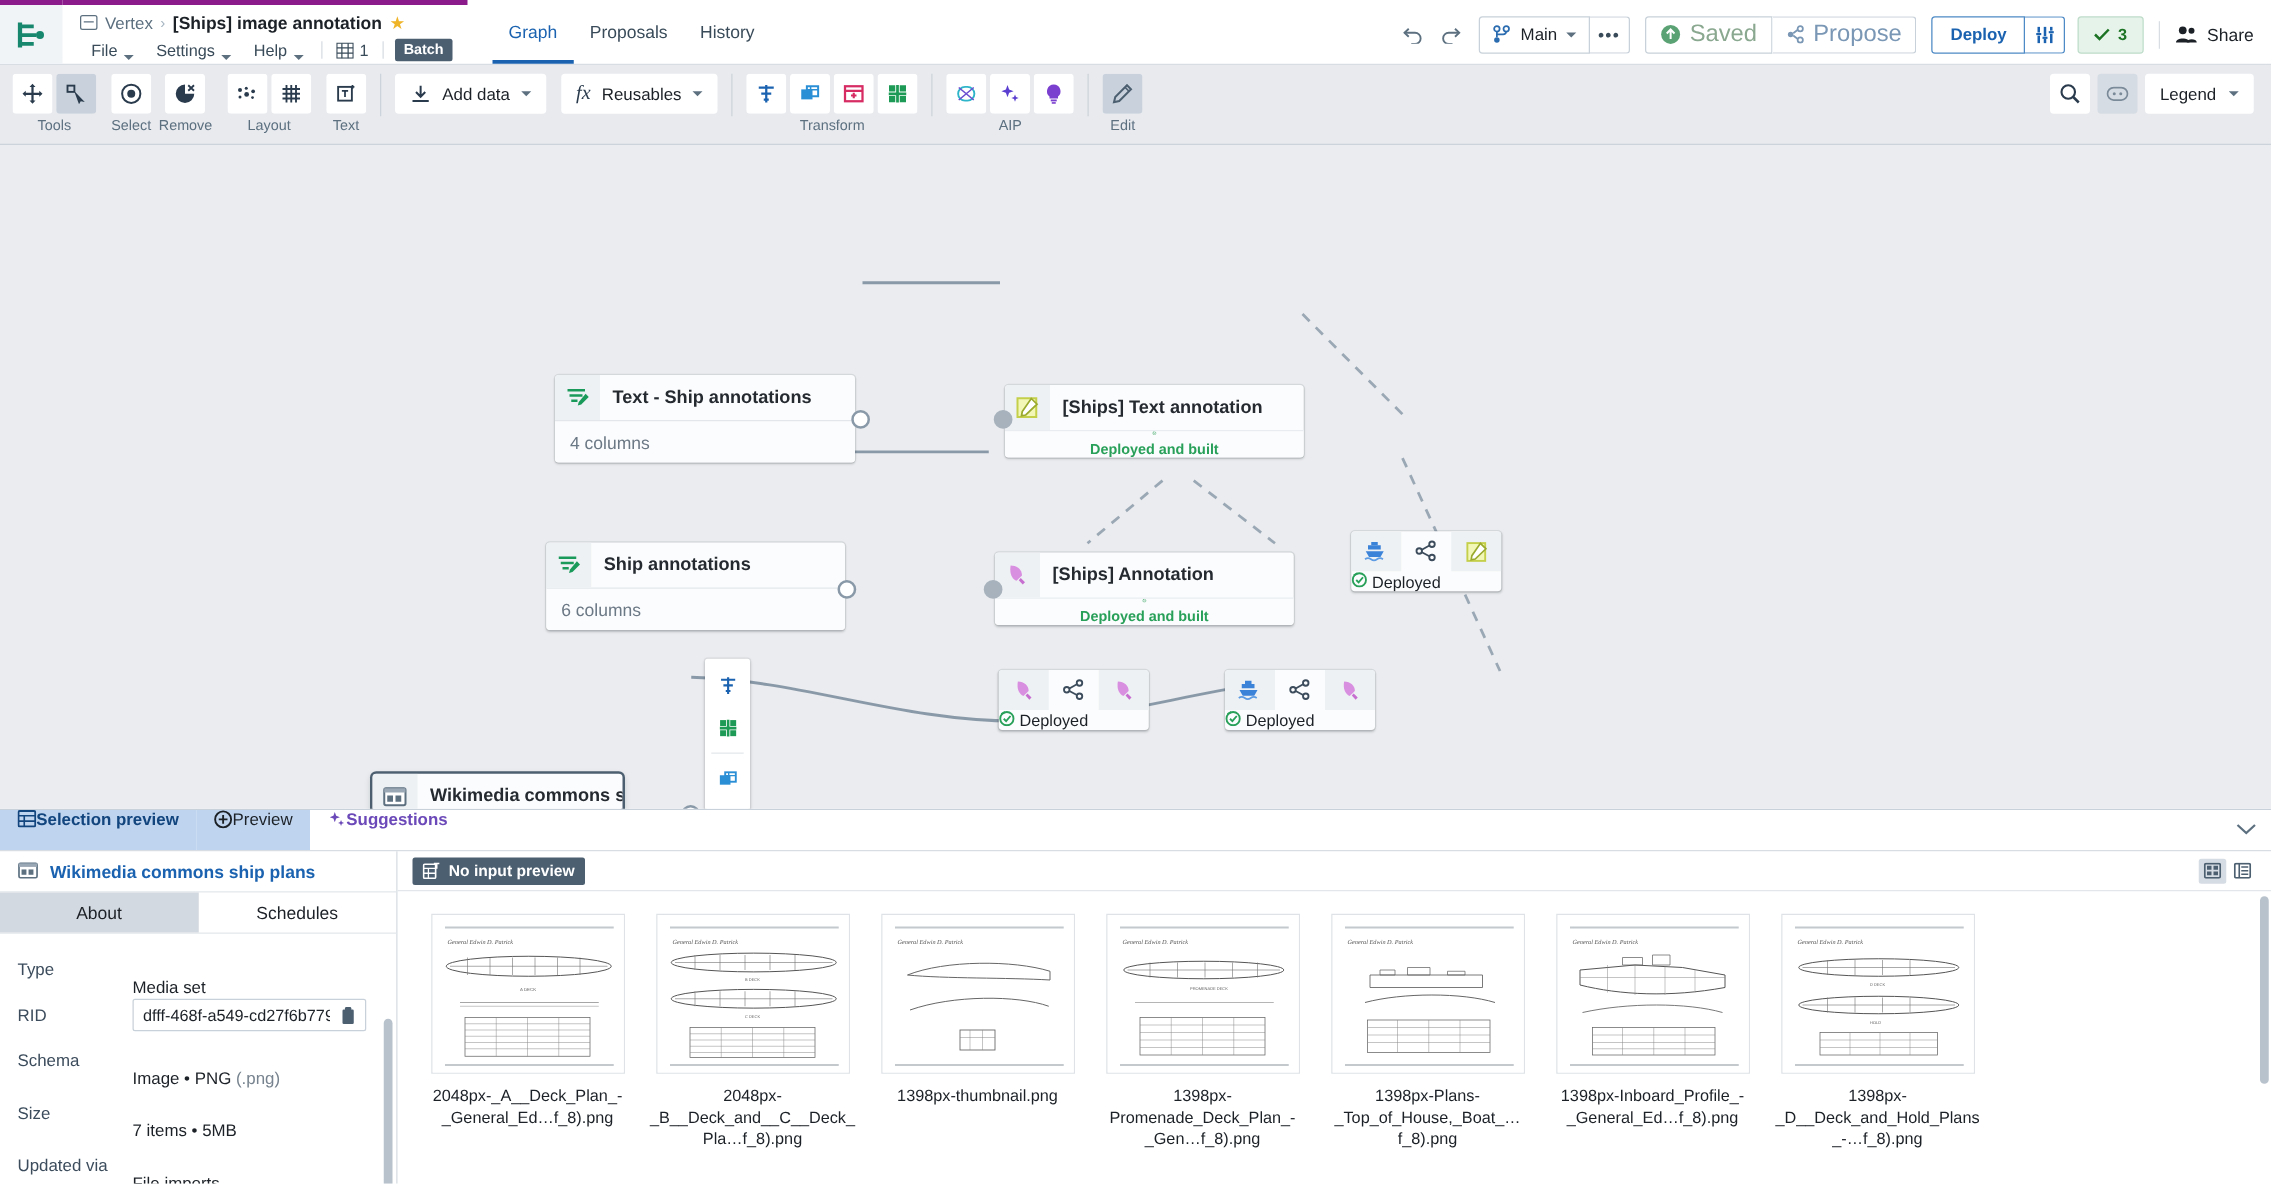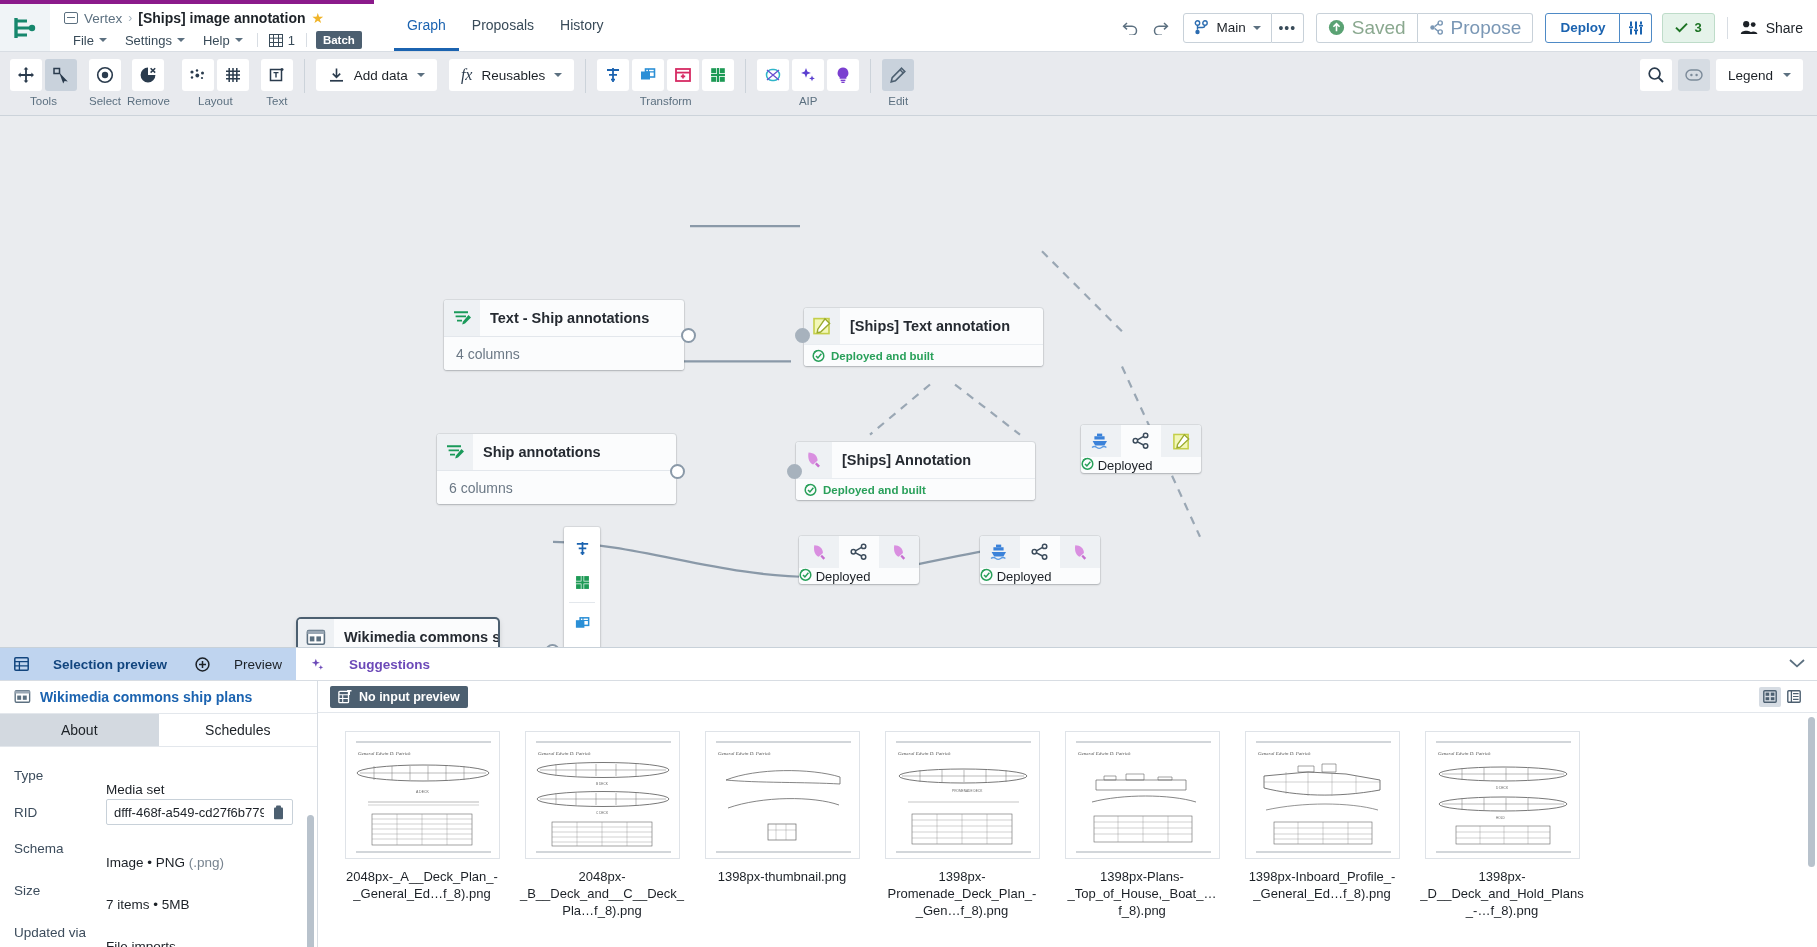--- a/index.html
+++ b/index.html
@@ -39,21 +39,21 @@
     width: 14px; height: 12px; border: 1.4px solid #5c7080; border-radius: 2px;
     position: relative; flex: 0 0 auto;
   }
   .bc-icon::after { content:""; position:absolute; left:2px; right:2px; top:4px; height:1.4px; background:#5c7080; }
   .bc-link { color: #5c7080; font-size: 13.5px; }
   .bc-sep { color: #a7b6c2; font-size: 12px; }
   .bc-current { font-weight: bold; font-size: 14px; color: #1c2127; }
   .star { color: #f0b429; font-size: 14px; line-height: 1; }
   .menu-row { display: flex; align-items: center; gap: 0; height: 22px; margin-top: 1px; }
   .menu-item {
-    display: flex; align-items: center; gap: 5px;
+    display: flex; align-items: flex-end; gap: 5px;
     padding: 2px 9px; color: #394b59; font-size: 13px; border-radius: 2px;
     cursor: default;
   }
   .caret { width: 0; height: 0; border-left: 4px solid transparent; border-right: 4px solid transparent; border-top: 4.5px solid #5c7080; }
   .menu-div { width: 1px; height: 14px; background: #d8dde3; margin: 0 5px; }
   .branch-count { display: flex; align-items: center; gap: 5px; padding: 2px 6px; color: #394b59; }
   .branch-glyph { width: 14px; height: 13px; }
   .batch-chip {
     background: #4c5f70; color: #ffffff; font-size: 11.5px; font-weight: bold;
     padding: 3px 7px; border-radius: 2px; margin-left: 4px;
@@ -153,21 +153,21 @@
     width: 36px; height: 36px; flex: 0 0 36px; display: flex; align-items: center; justify-content: center;
     background: #eef1f4;
   }
   .node .ntitle { padding: 0 12px 0 10px; font-size: 14.5px; font-weight: bold; color: #252a31; white-space: nowrap; }
   .node .nbody {
     border-top: 1px solid #e3e7ec; height: 34px; display: flex; align-items: center;
     padding: 0 12px; font-size: 14px; color: #6b7885; background: #fbfcfd;
   }
   .node .nstatus {
     border-top: 1px solid #e9edf1; height: 22px; display: flex; align-items: center; gap: 6px;
-    padding: 0 8px; font-size: 11.5px; font-weight: bold; color: #29a05a; background: #fbfcfd;
+    padding: 0 8px; font-size: 11.5px; font-weight: bold; color: #29a05a; background: #fbfcfd; flex-direction: column;
   }
   .node.selected { box-shadow: 0 0 0 2px #4c5f70, 0 2px 6px rgba(16,22,26,.25); }
 
   .mini-node {
     position: absolute; background: #fbfcfd; border-radius: 3px;
     box-shadow: 0 1px 2px rgba(16,22,26,.22), 0 0 0 1px rgba(16,22,26,.07);
     overflow: hidden;
   }
   .mini-row { display: flex; align-items: center; height: 32px; }
   .mini-cell { width: 40px; height: 32px; display: flex; align-items: center; justify-content: center; }
@@ -191,21 +191,21 @@
   
   .bottom {
     flex: 0 0 auto; height: 300px; display: flex; flex-direction: column;
     border-top: 1px solid #c8d1d9; background: #fff;
   }
   .btabs {
     height: 33px; flex: 0 0 33px; display: flex; align-items: stretch;
     border-bottom: 1px solid #d8dde3; background: #ffffff;
   }
   .btab {
-    display: flex; align-items: center; gap: 24px; padding: 0 14px; font-size: 13.5px;
+    display: flex; gap: 0; padding: 0 14px; font-size: 13.5px;
   }
   .btab.sel { background: #bfd4ef; color: #12457e; font-weight: bold; }
   .btab.plain { background: #bfd4ef; color: #1c2127; }
   .btab.sugg { color: #6c49b8; font-weight: bold; }
   .btabs-spacer { flex: 1 1 auto; background: #fff; }
   .collapse-btn { width: 40px; display: flex; align-items: center; justify-content: center; color: #5c7080; }
 
   .bbody { flex: 1 1 auto; display: flex; min-height: 0; }
   .binfo {
     width: 318px; flex: 0 0 318px; border-right: 1px solid #d8dde3;

